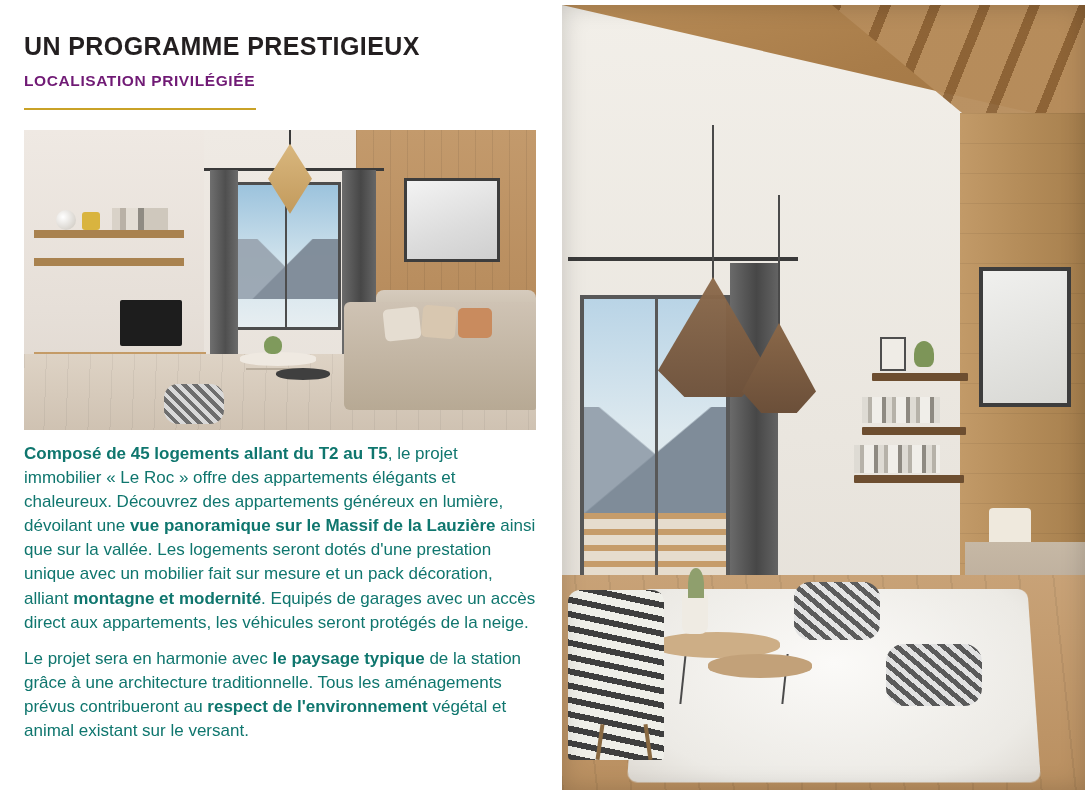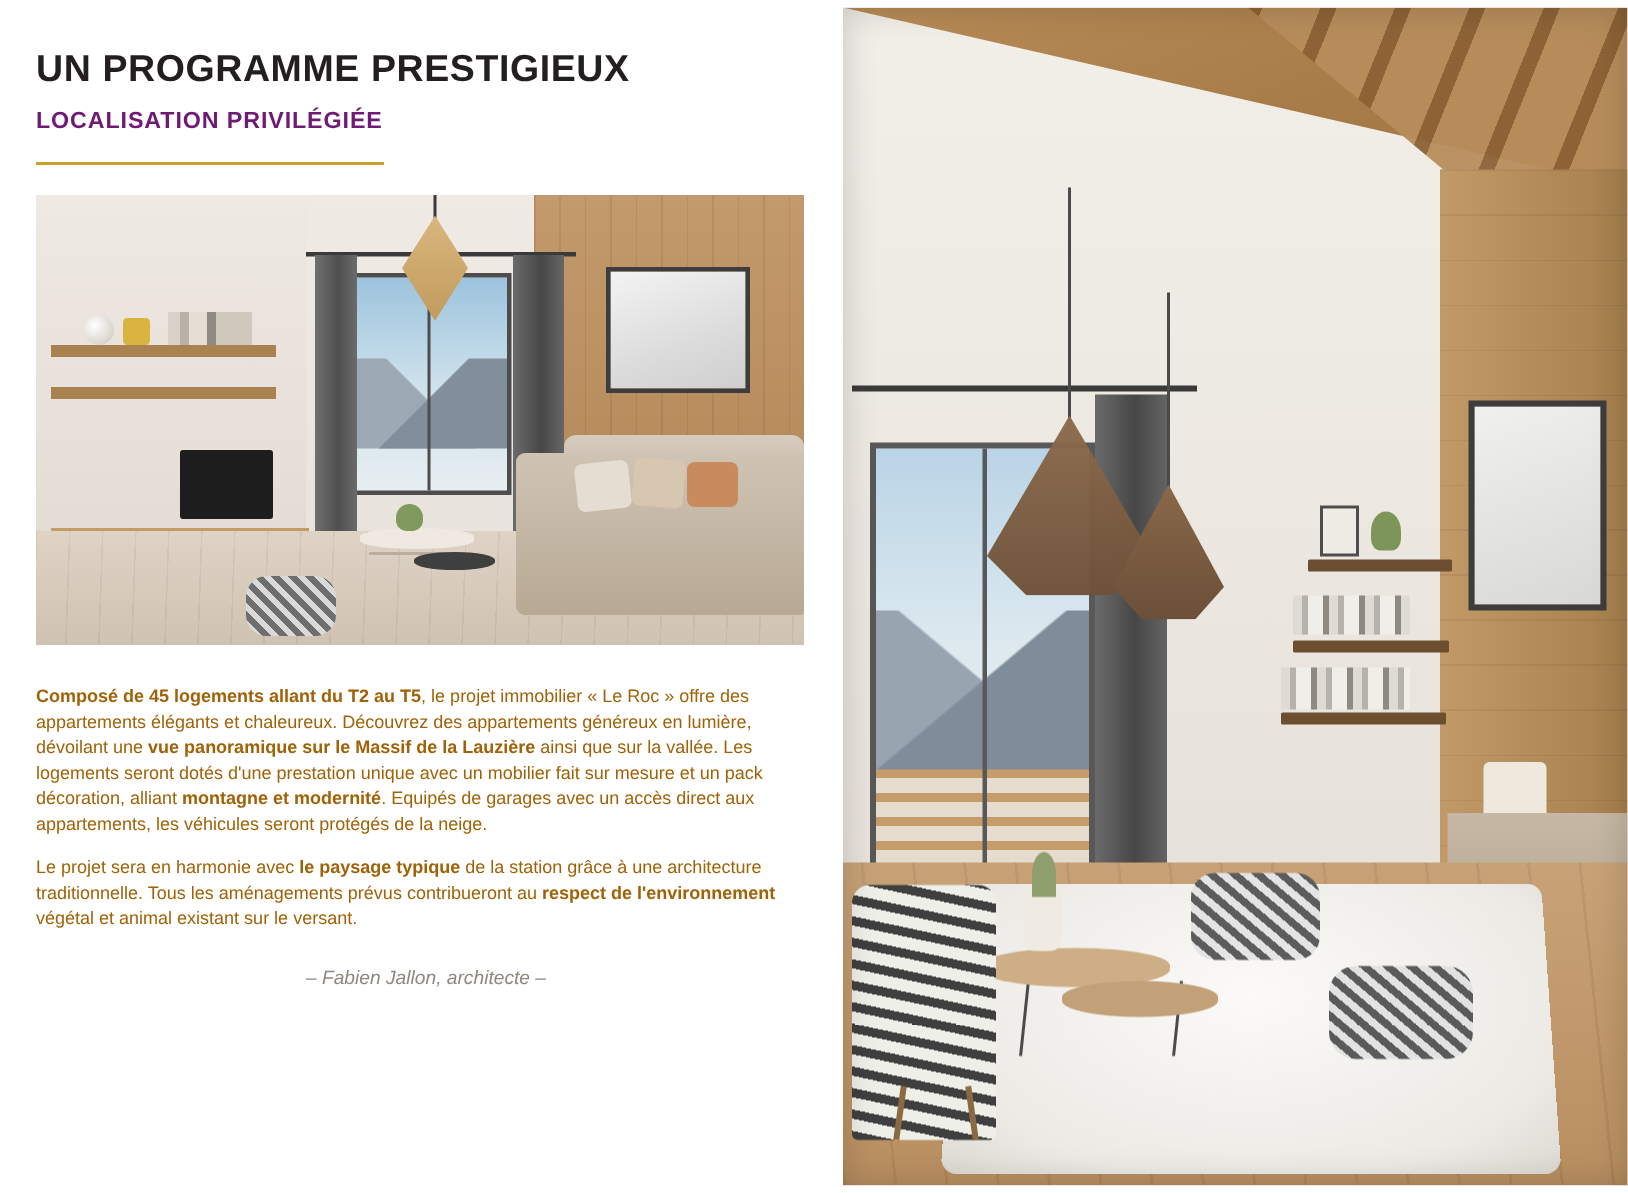--- a/index.html
+++ b/index.html
@@ -190,25 +190,25 @@
   .p1-pendant {
     position: absolute; left: 244px; top: 14px; width: 44px; height: 70px;
     background: linear-gradient(180deg,#d9b77e,#c29a5c);
     clip-path: polygon(50% 0%, 100% 50%, 50% 100%, 0% 50%);
   }
   .p1-pendant-cord {
     position: absolute; left: 265px; top: 0; width: 2px; height: 16px; background: #3a3a3a;
   }
   
   .body-text {
-    margin-top: 26px;
+    margin-top: 12px;
     width: 514px;
-    font-size: 12px;
+    font-size: 17px;
     line-height: 1.42;
-    color: #a16207;
+    color: #0f766e;
   }
   .body-text p { margin: 0 0 12px 0; }
   .body-text b { font-weight: bold; }
   .quote {
     margin-top: 22px;
     width: 520px;
     text-align: center;
     color: #b9b3aa;
     font-style: italic;
     font-size: 12.8px;
@@ -425,21 +425,20 @@
     <div class="body-text">
       <p>
         <b>Composé de 45 logements allant du T2 au T5</b><span>, le projet immobilier « Le Roc » offre des appartements élégants et chaleureux. Découvrez des appartements généreux en lumière, dévoilant une </span><b>vue panoramique sur le Massif de la Lauzière</b><span> ainsi que sur la vallée. Les logements seront dotés d'une prestation unique avec un mobilier fait sur mesure et un pack décoration, alliant </span><b>montagne et modernité</b><span>. Equipés de garages avec un accès direct aux appartements, les véhicules seront protégés de la neige.</span>
       </p>
       <p>
         <span>Le projet sera en harmonie avec </span><b>le paysage typique</b><span> de la station grâce à une architecture traditionnelle. Tous les aménagements prévus contribueront au </span><b>respect de l'environnement</b><span> végétal et animal existant sur le versant.</span>
       </p>
     </div>
 
     <div class="quote">
-      <p class="author">– Fabien Jallon, architecte –</p>
     </div>
 
   </div>
 
   <div class="right-photo">
     <div class="r-wall"></div>
     <div class="r-ceiling"></div>
     <div class="r-ceiling2"></div>
     <div class="r-wood-right"></div>
 

